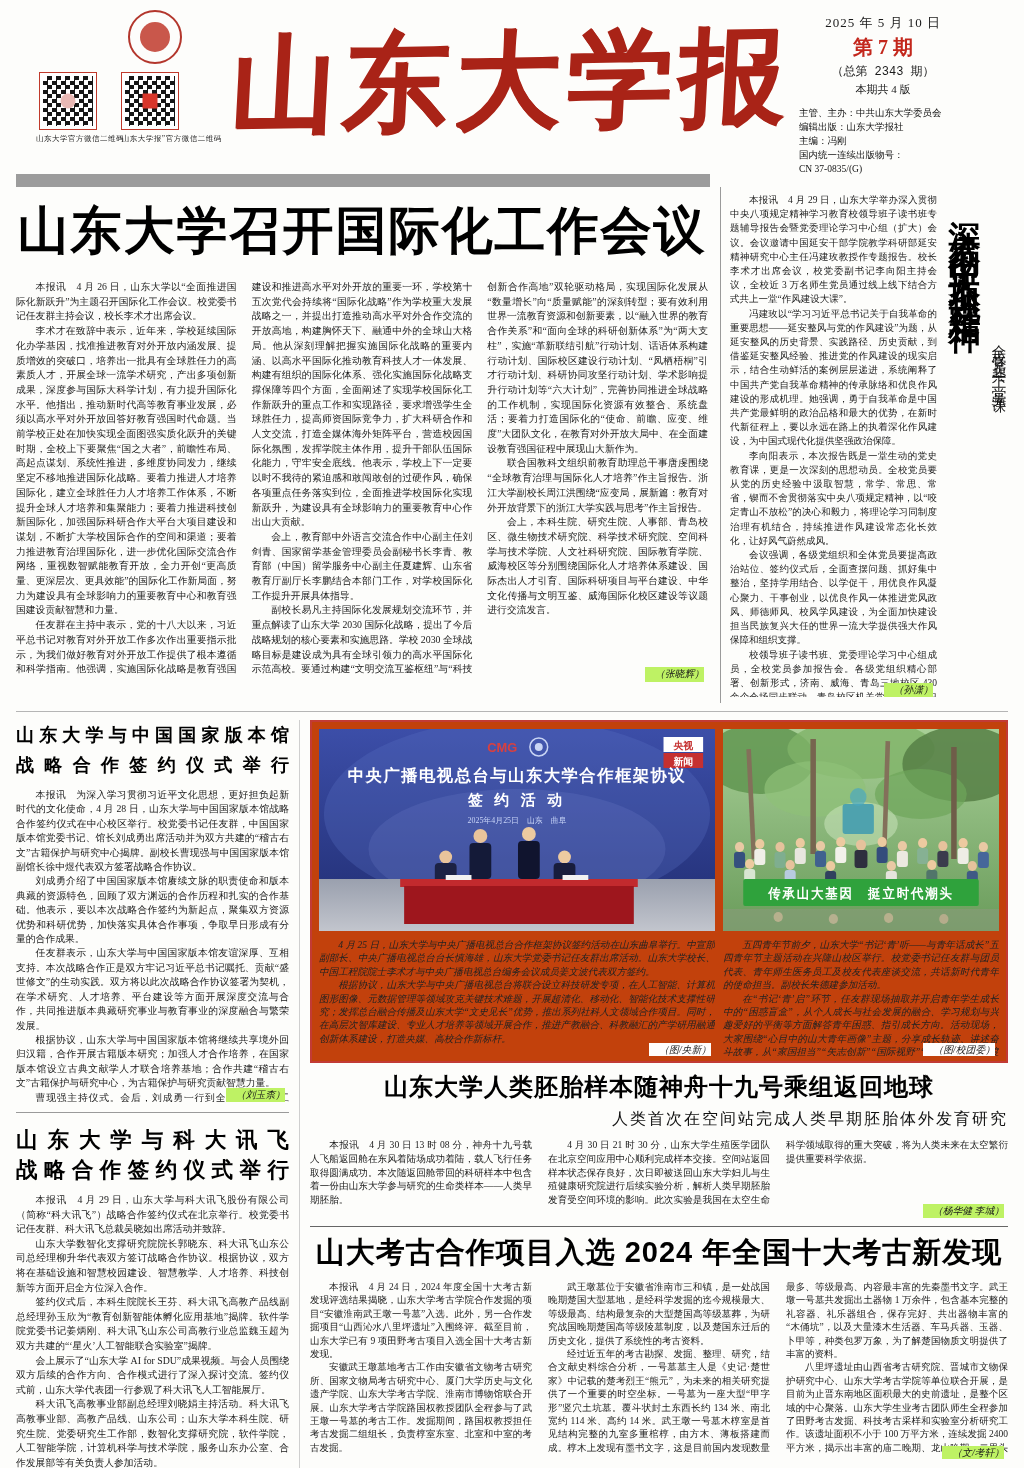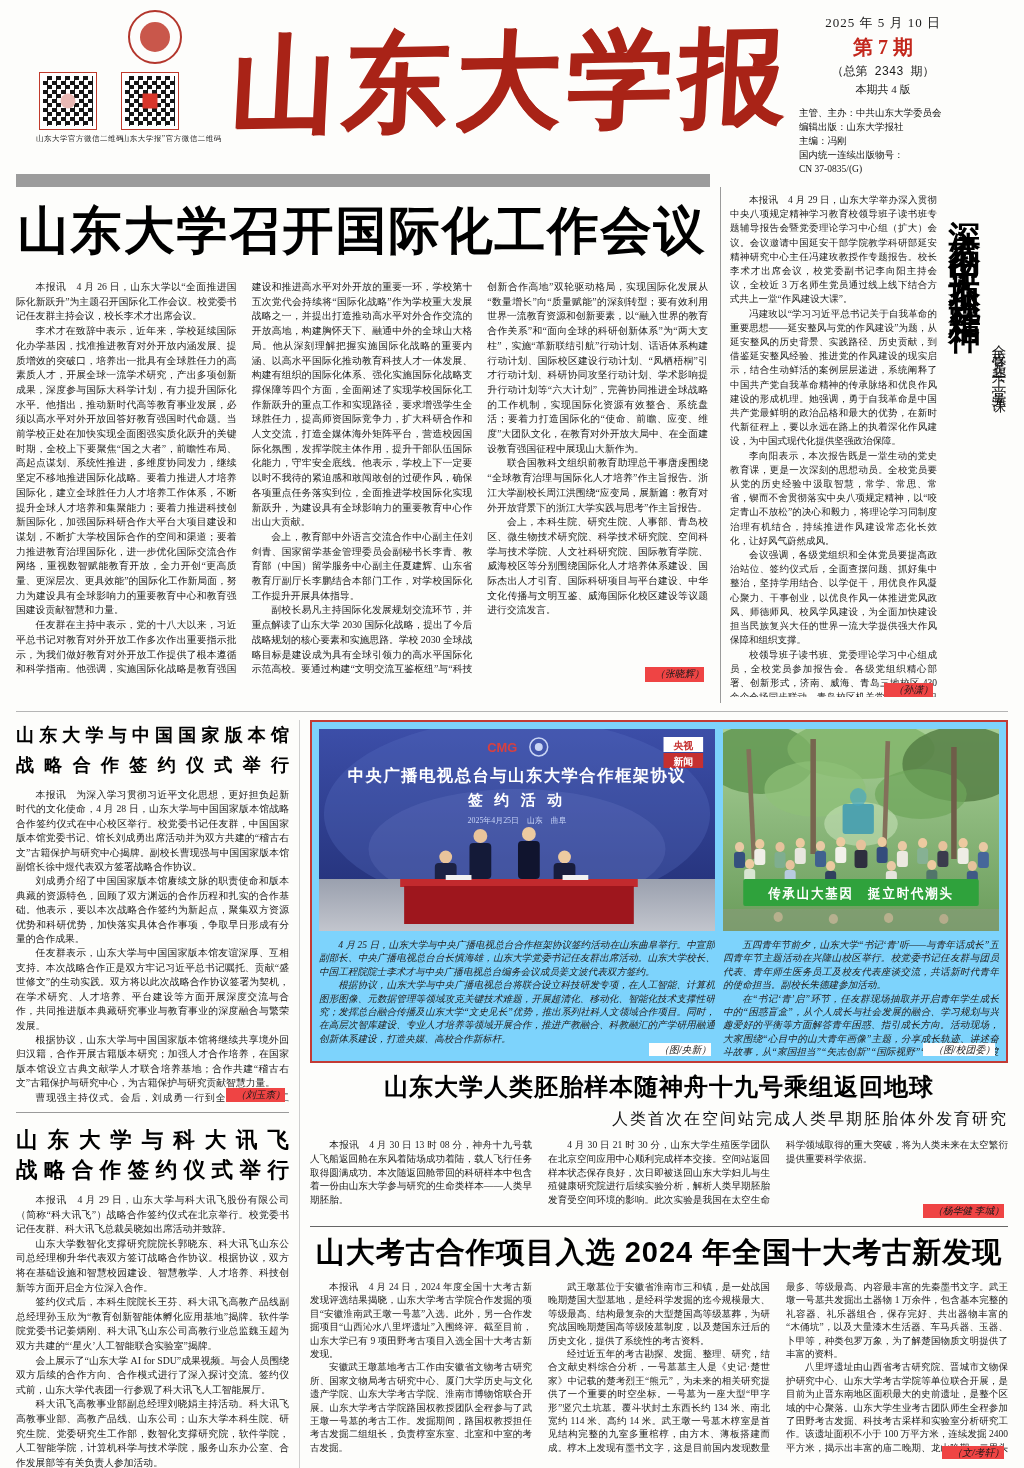--- a/index.html
+++ b/index.html
@@ -60,21 +60,21 @@
     font-size:51px; font-weight:900; text-align:center; letter-spacing:2px;
     margin:10px 0 14px; white-space:nowrap; color:#000;
   }
   .body-text p { margin:0; text-indent:2em; text-align:justify; }
   .lead-body {
     position:relative; height:402px; overflow:hidden;
     font-size:9.8px; line-height:14.7px;
   }
   .lead-cols { column-count:3; column-gap:15px; column-fill:auto; height:402px; }
   .byline {
-    position:absolute; right:4px; bottom:0; background:#ef4444;
+    position:absolute; right:4px; bottom:0; background:#bef264;
     padding-left:10px; font-size:9.8px; font-style:italic;
   }
   .campaign { flex:1; border-left:1px solid #9a9a9a; margin-left:4px; padding:4px 0 0 9px; display:flex; }
   .campaign-text {
     position:relative; flex:1; height:506px; overflow:hidden;
     font-size:9.5px; line-height:14.2px; padding-top:2px;
   }
   .vert-main {
     writing-mode:vertical-rl; text-orientation:upright;
     font-size:32px; font-weight:700; letter-spacing:9px;
@@ -89,21 +89,21 @@
   .left-col { width:284px; padding-right:10px; border-right:1px solid #cfcfcf; }
   .right-col { flex:1; padding-left:10px; }
   .sub-headline { font-family:"Liberation Sans","DejaVu Sans",sans-serif; font-weight:900; color:#000; }
   .hl-line { display:block; text-align:justify; text-align-last:justify; }
   .banben .sub-headline { font-size:18px; line-height:30px; margin-bottom:8px; }
   .banben-body { position:relative; height:314px; overflow:hidden; font-size:9.8px; line-height:14.4px; }
   .xunfei { border-top:1px solid #9a9a9a; margin-top:10px; padding-top:12px; }
   .xunfei .sub-headline { font-size:21.5px; line-height:30px; margin-bottom:8px; }
   .xunfei-body { position:relative; height:296px; overflow:hidden; font-size:9.8px; line-height:14.6px; }
   
-  .photo-box { border:2px solid #c23b35; padding:7px 7px 5px; background:#7dd3fc; }
+  .photo-box { border:2px solid #c23b35; padding:7px 7px 5px; background:#c2410c; }
   .photos { display:flex; gap:8px; }
   .photo { overflow:hidden; }
   .photo-cmg { width:396px; height:202px; }
   .photo-group { flex:1; height:202px; }
   .photo svg { display:block; width:100%; height:100%; }
   .captions { display:flex; gap:8px; margin-top:7px;align-items:center; }
   .caption {
     position:relative; overflow:hidden; height:118px;
     font-size:9.6px; line-height:13.4px; font-style:italic; color:#222;
   }

